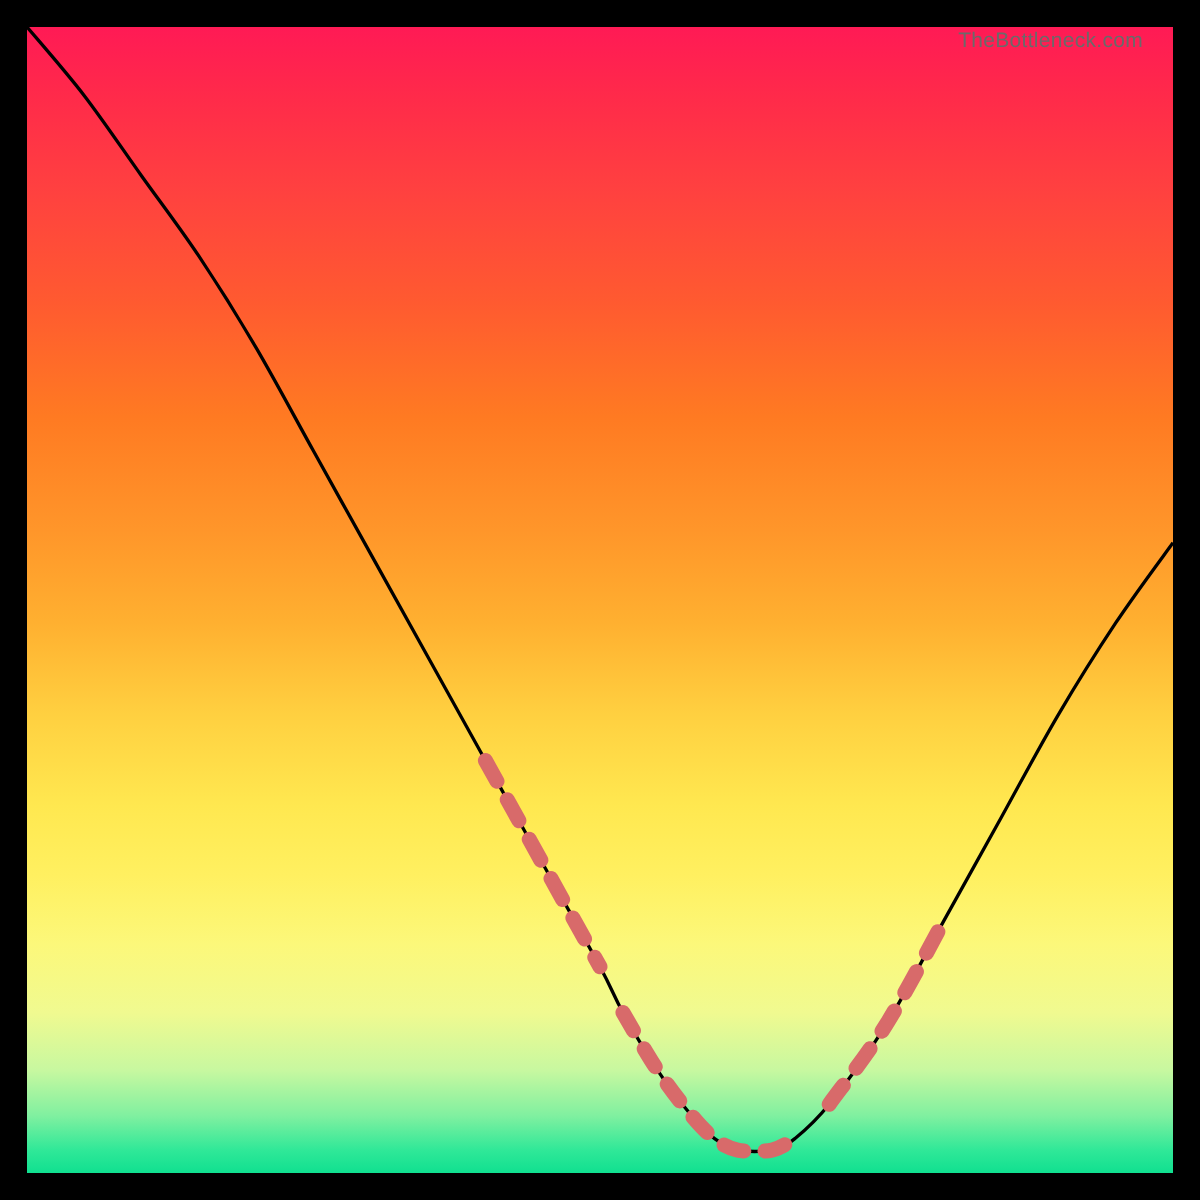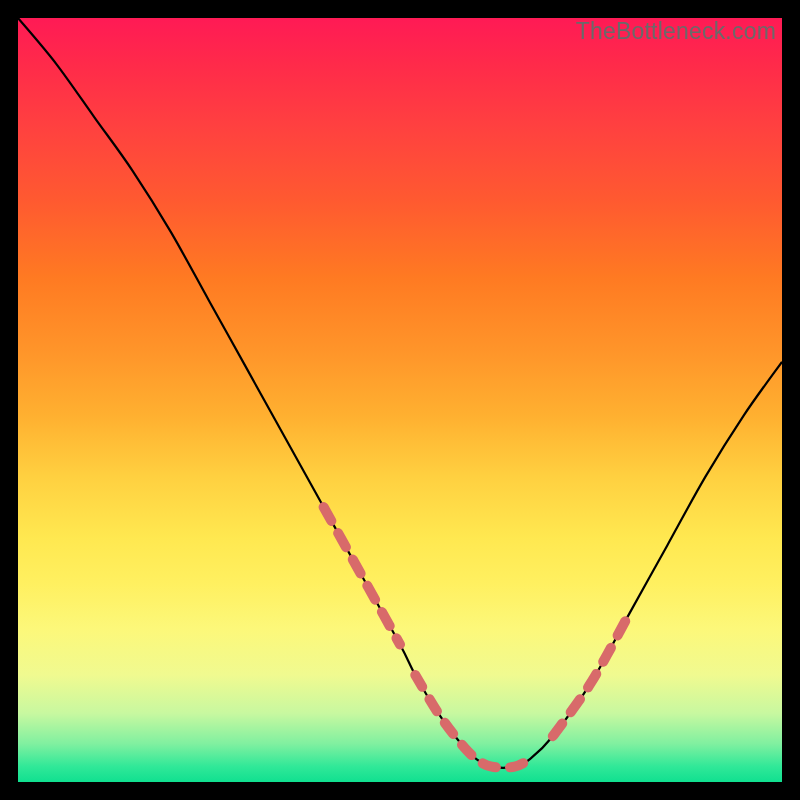--- a/index.html
+++ b/index.html
@@ -48,23 +48,23 @@
       #f0fa90 86%,
       #c8f8a0 91%,
       #80f0a0 95%,
       #30e898 98%,
       #10e090 100%
     );
   }
   .watermark {
     position: absolute;
     top: 0px;
-    right: 6px;
+    right: 20px;
     color: #6a6a6a;
-    font-size: 23px;
+    font-size: 14px;
     letter-spacing: 0.2px;
     user-select: none;
   }
   svg.curve {
     position: absolute;
     left: 0;
     top: 0;
     width: 764px;
     height: 764px;
   }

